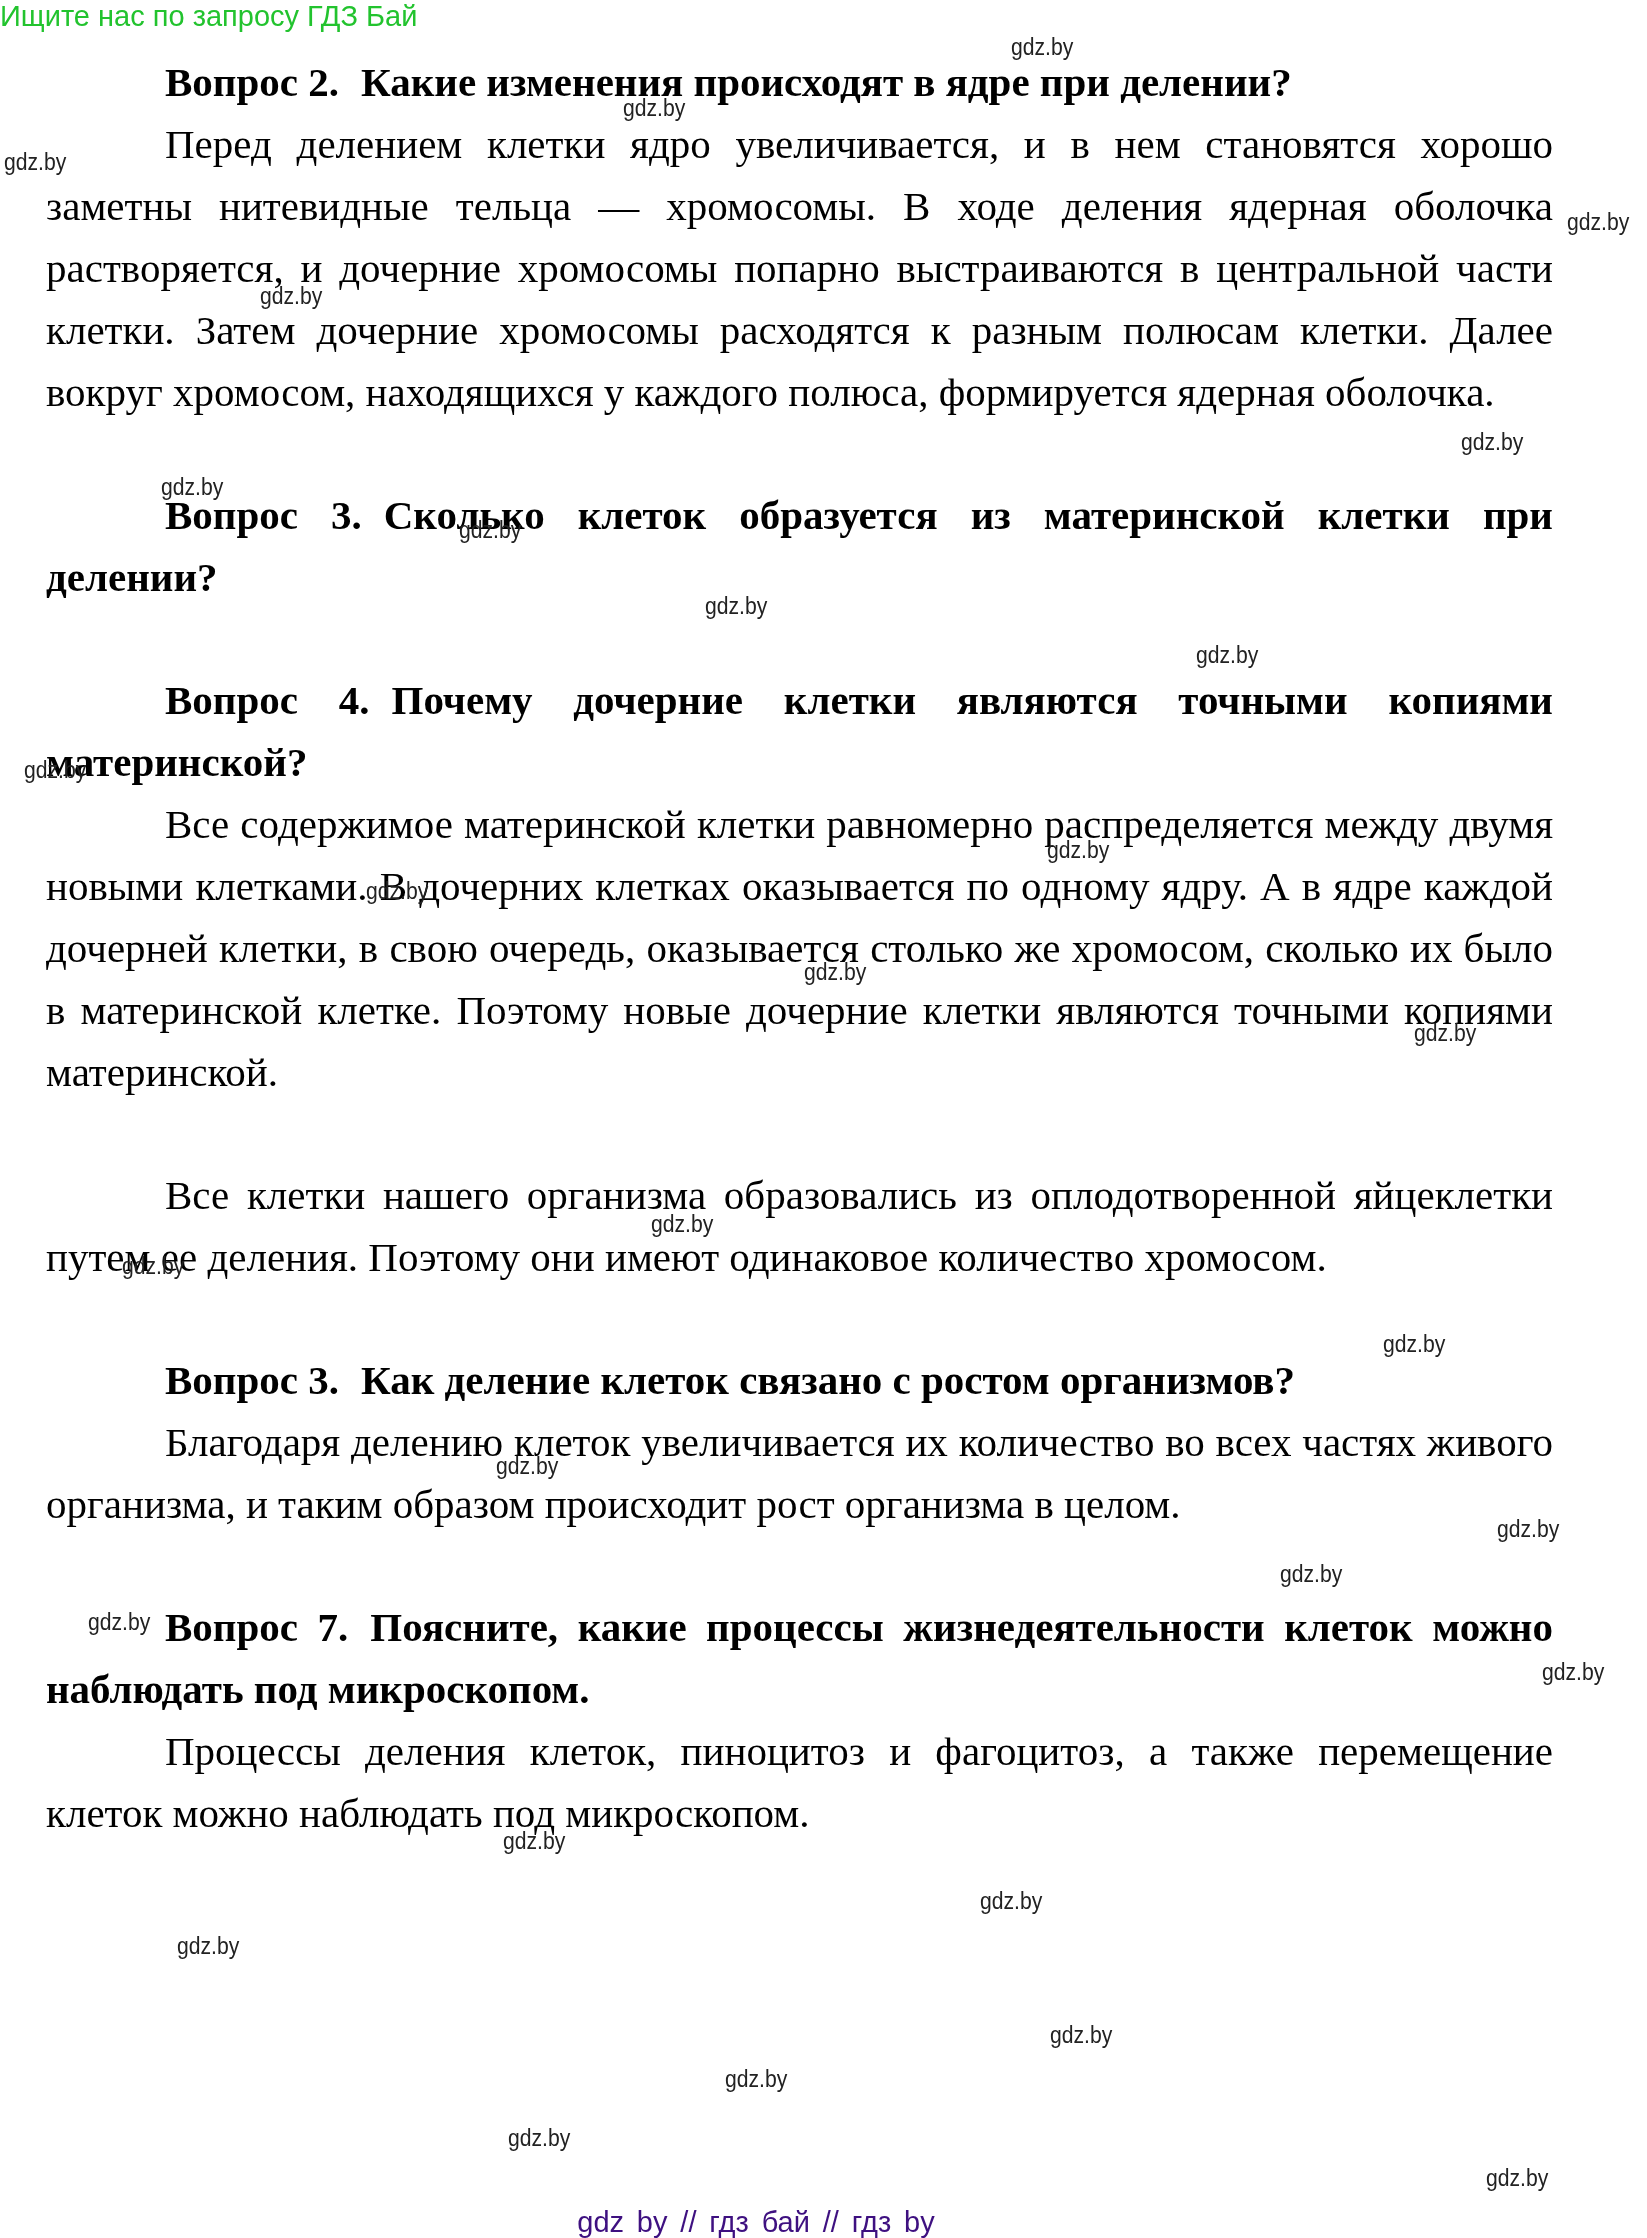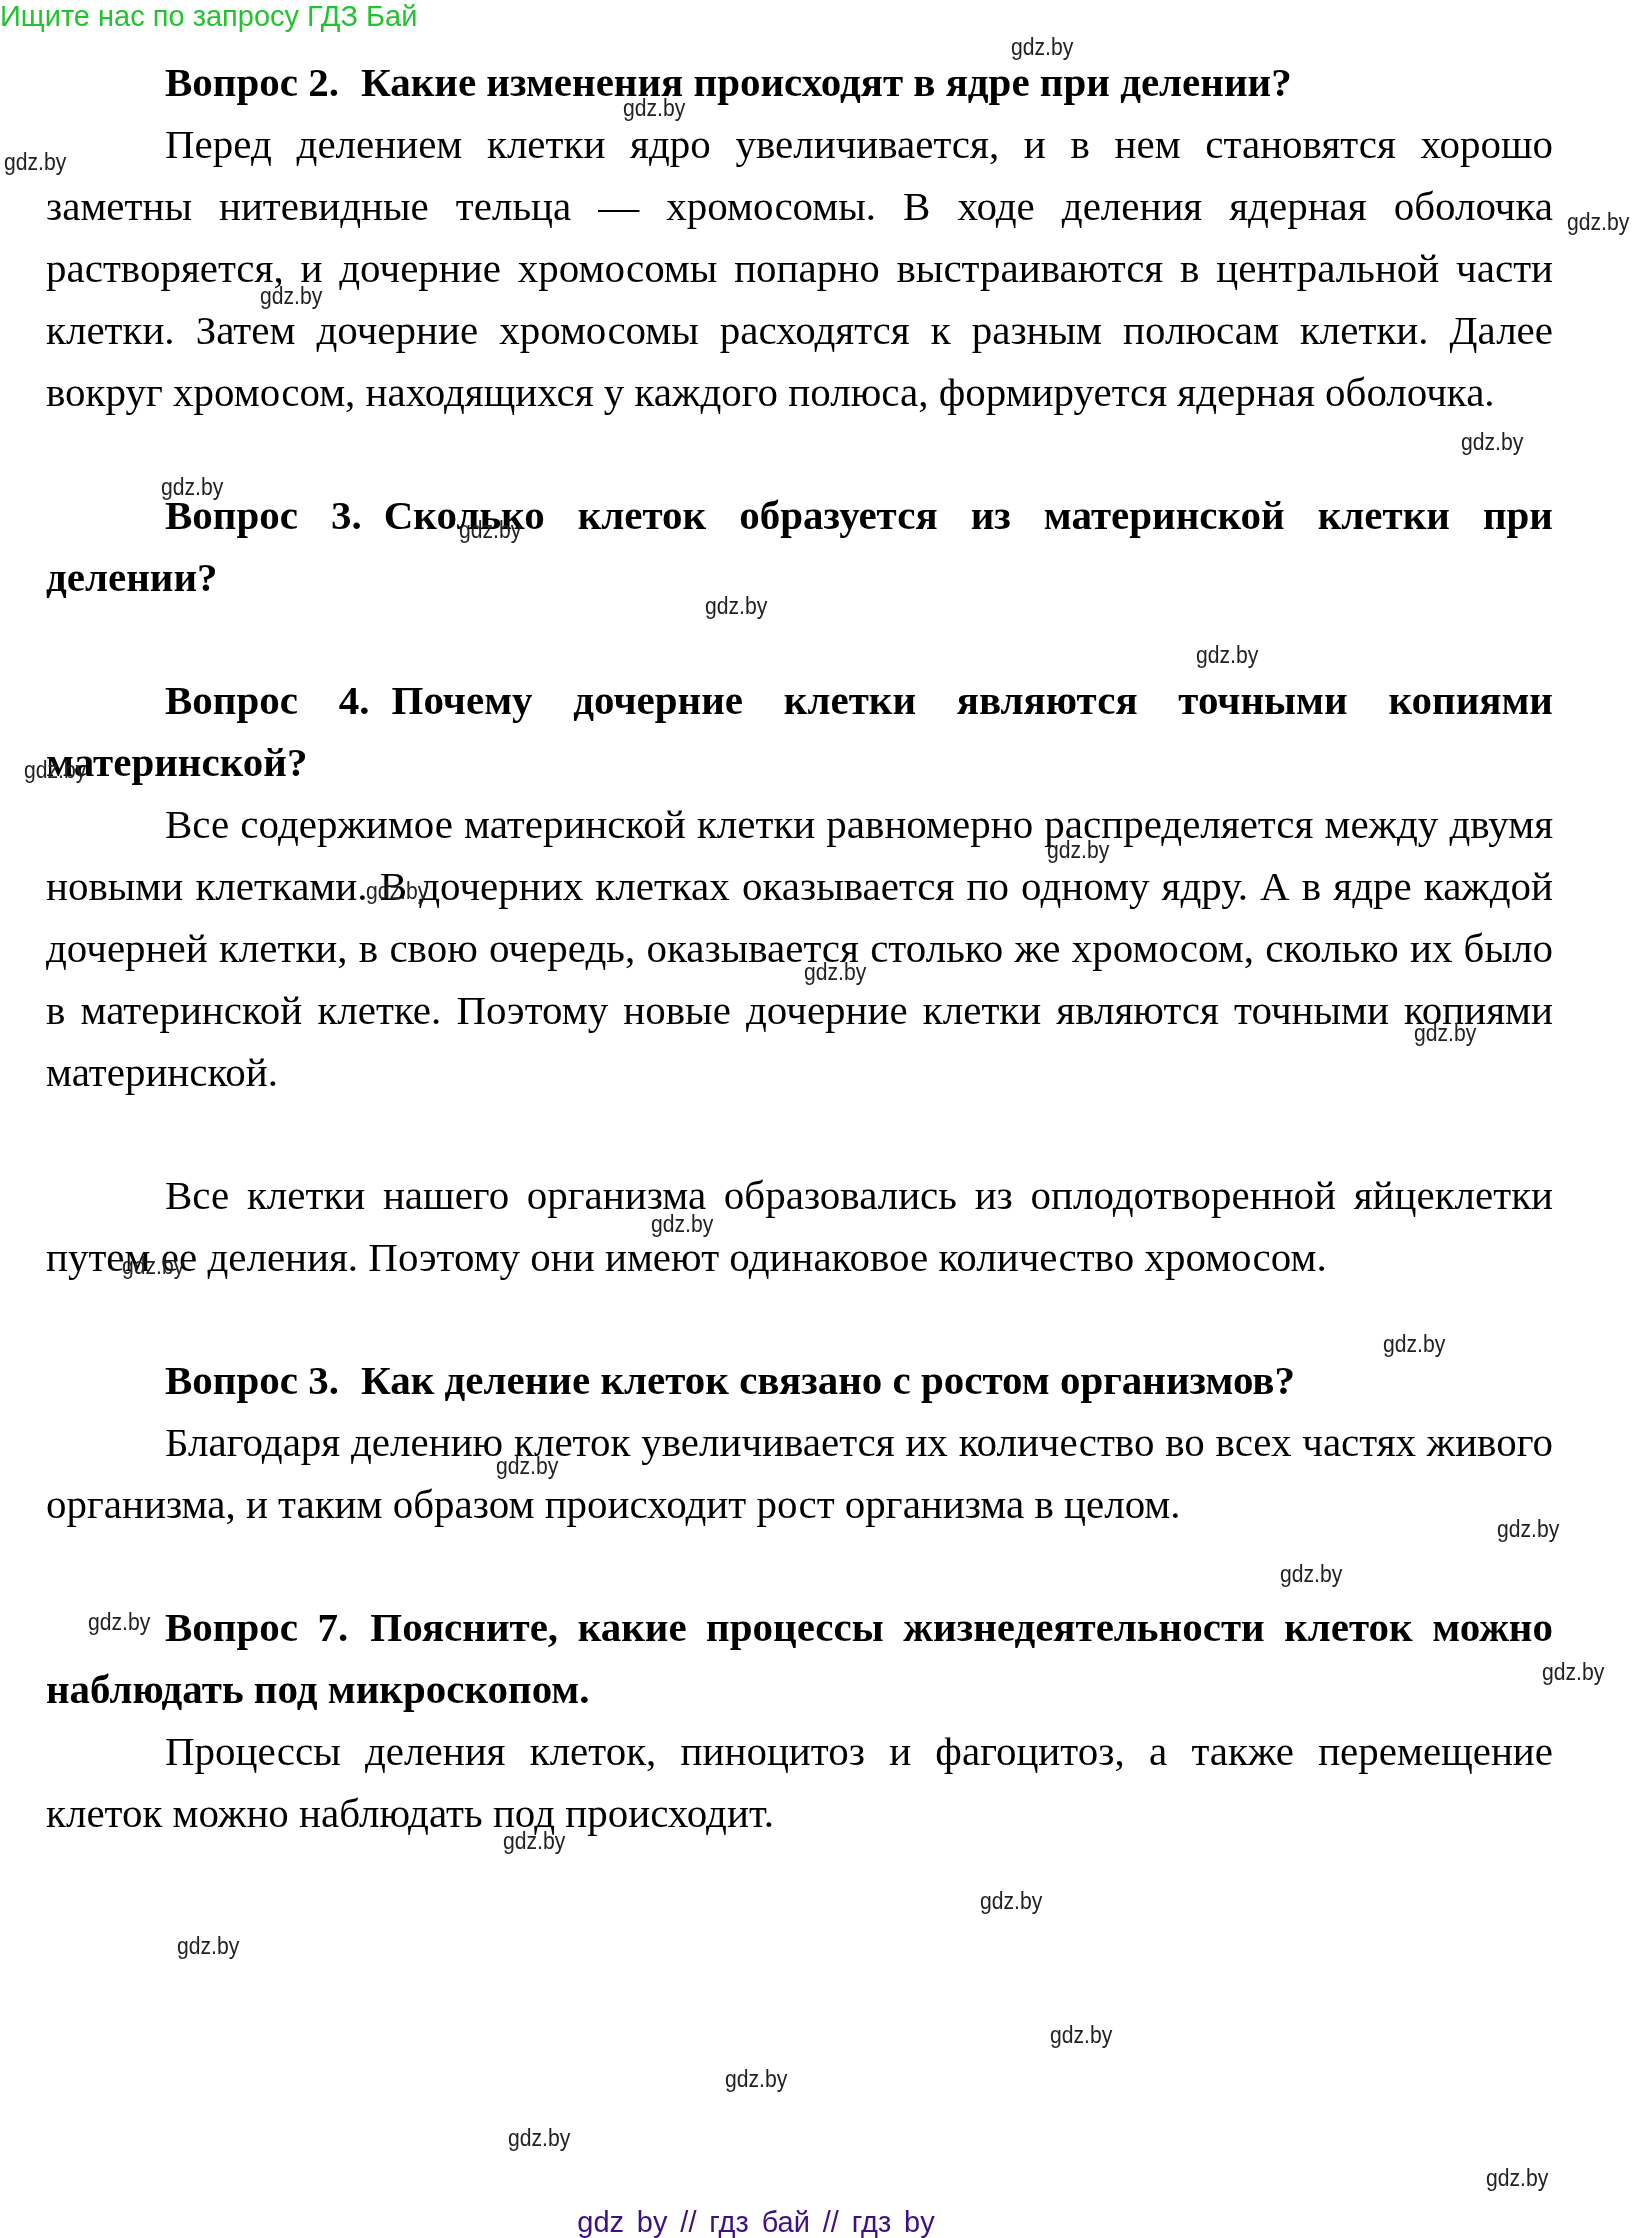--- a/index.html
+++ b/index.html
@@ -46,21 +46,21 @@
   <div class="gap"></div>
 
   <p class="a">Все клетки нашего организма образовались из оплодотворенной яйцеклетки путем ее деления. Поэтому они имеют одинаковое количество хромосом.</p>
   <div class="gap"></div>
 
   <p class="q"><span class="num">Вопрос 3.</span><span>Как деление клеток связано с ростом организмов?</span></p>
   <p class="a">Благодаря делению клеток увеличивается их количество во всех частях живого организма, и таким образом происходит рост организма в целом.</p>
   <div class="gap"></div>
 
   <p class="q"><span class="num">Вопрос 7.</span><span>Поясните, какие процессы жизнедеятельности клеток можно наблюдать под микроскопом.</span></p>
-  <p class="a">Процессы деления клеток, пиноцитоз и фагоцитоз, а также перемещение клеток можно наблюдать под происходит.</p>
+  <p class="a">Процессы деления клеток, пиноцитоз и фагоцитоз, а также перемещение клеток можно наблюдать под микроскопом.</p>
 </div>
 
 <span class="wm" style="left:1011px;top:35px">gdz.by</span>
 <span class="wm" style="left:623px;top:96px">gdz.by</span>
 <span class="wm" style="left:4px;top:150px">gdz.by</span>
 <span class="wm" style="left:1567px;top:210px">gdz.by</span>
 <span class="wm" style="left:260px;top:284px">gdz.by</span>
 <span class="wm" style="left:1461px;top:430px">gdz.by</span>
 <span class="wm" style="left:161px;top:475px">gdz.by</span>
 <span class="wm" style="left:459px;top:518px">gdz.by</span>

